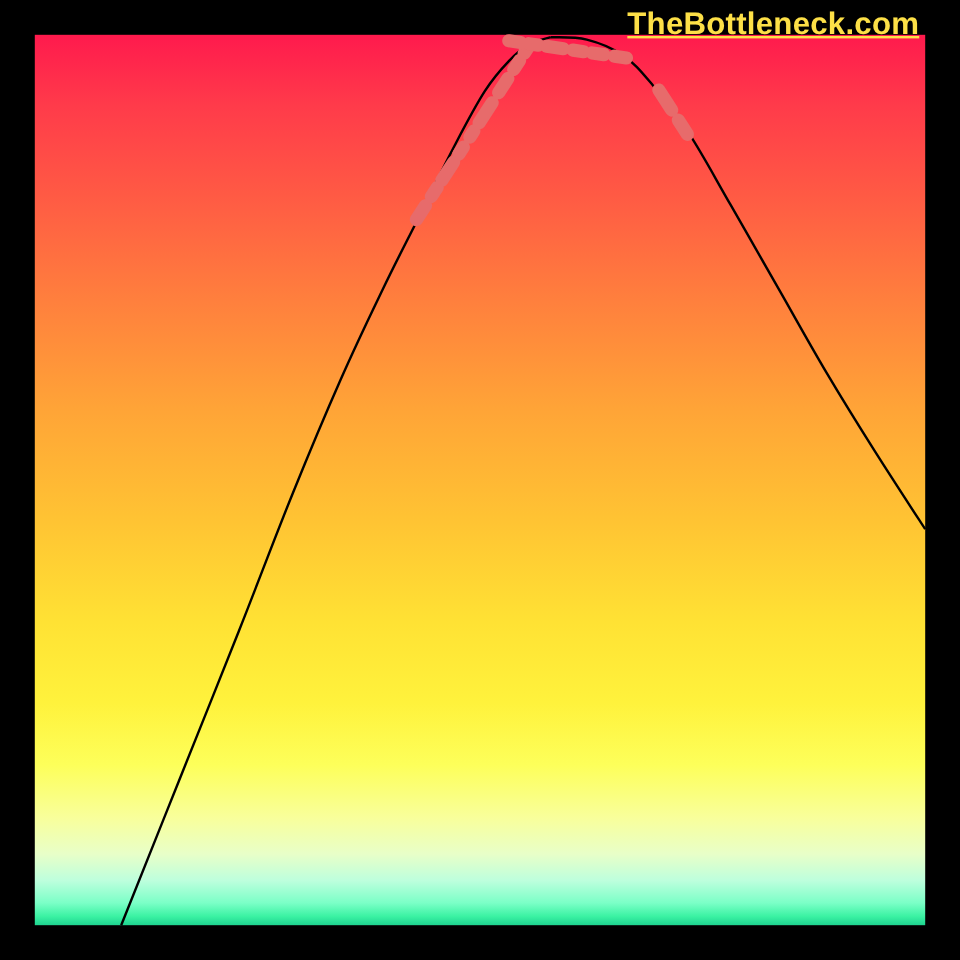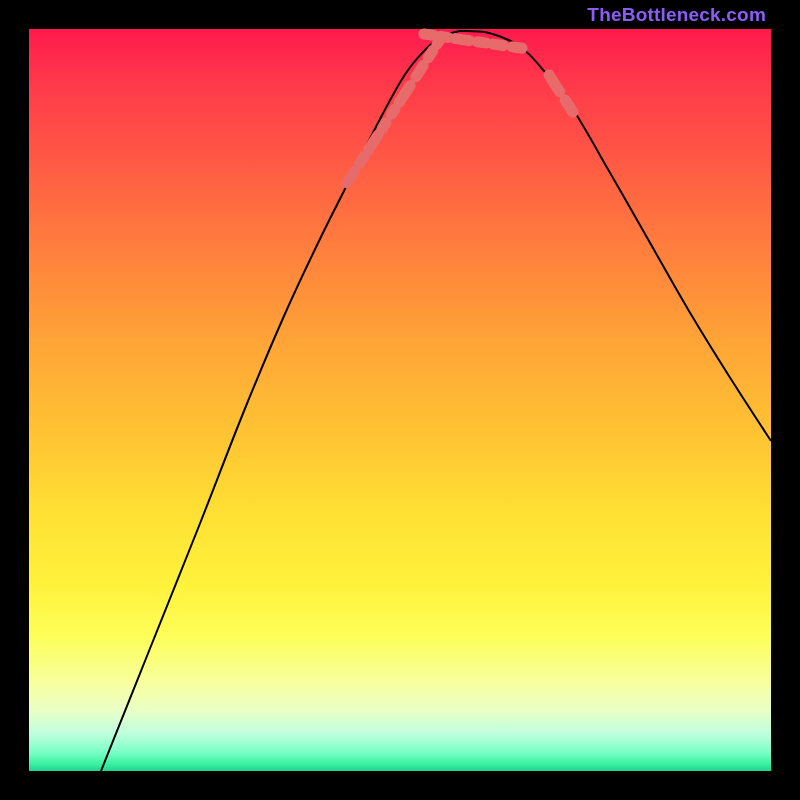--- a/index.html
+++ b/index.html
@@ -37,26 +37,27 @@
       #e8ffc8 92%,
       #bdffdd 95%,
       #7bffc7 97.5%,
       #3bf2a3 99%,
       #1ed490 100%);
   }
   .watermark {
     position: absolute;
     top: 4px;
     right: 34px;
-    color: #8b5cf6;
-    font-size: 19px;
+    color: #fde047;
+    font-size: 26px;
     font-weight: 600;
     letter-spacing: 0.2px;
     z-index: 3;
     user-select: none;
+    text-decoration: underline;
   }
   svg.curve-layer {
     position: absolute;
     left: 0;
     top: 0;
     width: 742px;
     height: 742px;
     overflow: visible;
   }
 </style>

